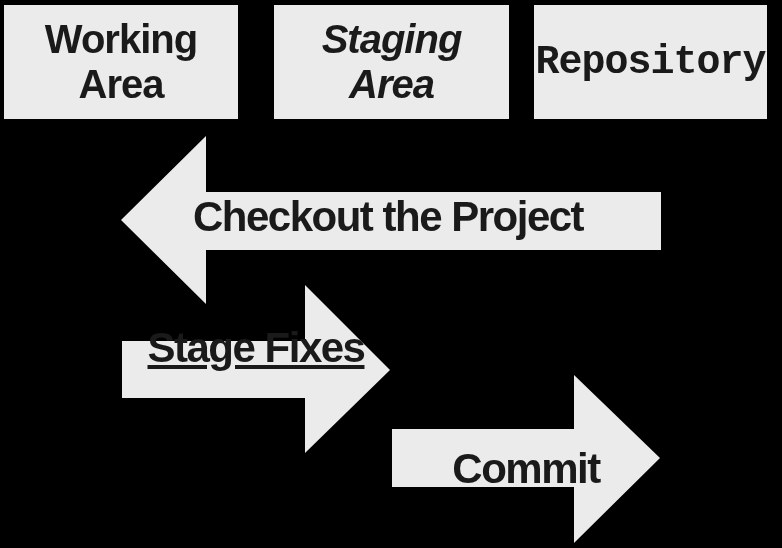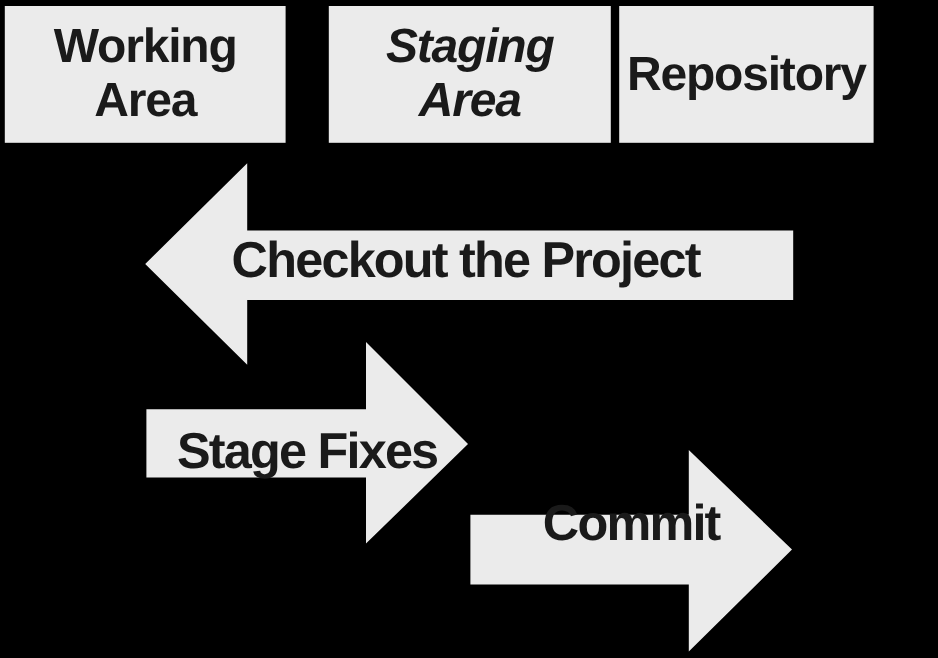--- a/index.html
+++ b/index.html
@@ -29,43 +29,43 @@
     align-items: center;
     color: var(--text);
     font-weight: bold;
     font-size: 40px;
     line-height: 45px;
     letter-spacing: -1px;
     text-align: center;
   }
   .box-working   { left: 4px;   width: 234px; }
   .box-staging   { left: 274px; width: 235px; font-style: italic; }
-  .box-repository{ left: 516px; width: 212px; }
+  .box-repository{ left: 534px; width: 233px; font-family: Liberation Mono, monospace; }
   .box .line { display: block; }
 
   .arrow-svg {
     position: absolute;
     left: 0; top: 0;
     width: 782px; height: 548px;
   }
   .arrow-svg polygon { fill: var(--shape-fill); }
 
   .arrow-label {
     position: absolute;
     display: flex;
     align-items: center;
     color: var(--text);
     font-weight: bold;
     font-size: 42px;
     letter-spacing: -1.5px;
     white-space: nowrap;
   }
   .label-checkout { left: 193px; top: 192px; height: 50px; }
-  .label-stage    { left: 122px; top: 356px; width: 268px; height: 40px; justify-content: center; }
-  .label-commit   { left: 392px; top: 407px; width: 268px; height: 58px; justify-content: center; }
+  .label-stage    { left: 122px; top: 328px; width: 268px; height: 40px; justify-content: center; text-decoration: underline; }
+  .label-commit   { left: 392px; top: 440px; width: 268px; height: 58px; justify-content: center; }
 </style>
 </head>
 <body>
 
 <div class="canvas">
 
   <div class="box box-working">
     <span class="line">Working</span>
     <span class="line">Area</span>
   </div>

